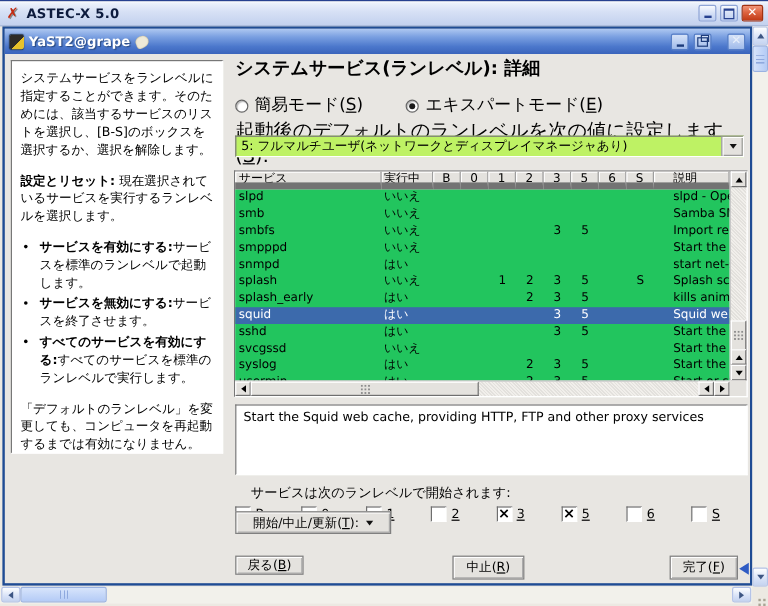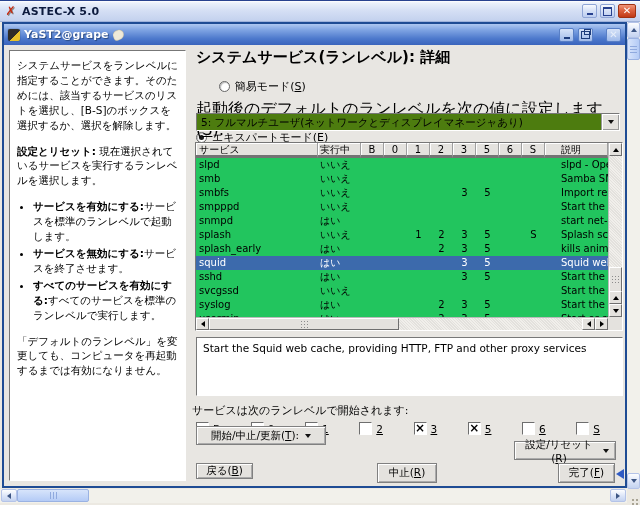--- a/index.html
+++ b/index.html
@@ -58,47 +58,47 @@
   .y-btn{width:15px;height:14px;border:1px solid #587FC6;border-radius:2px;
     background:linear-gradient(180deg,#D7E3F8,#9FBAEA);display:flex;align-items:center;justify-content:center;
     box-sizing:border-box;}
   .y-btn.close{margin-left:9px;}
   .yg-min{width:6px;height:2px;background:#1D3C7C;margin-top:6px;}
   .yg-rest{position:relative;width:7px;height:6px;border:1px solid #1D3C7C;background:transparent;}
   .yg-rest::after{content:"";position:absolute;left:2px;top:-3px;width:5px;height:4px;border:1px solid #1D3C7C;}
   .yg-close{color:#E7EEFA;font-size:10px;font-weight:bold;line-height:10px;}
   .y-content{position:absolute;left:0;top:21px;right:0;bottom:0;}
   
-  .sidebar{position:absolute;left:5px;top:5px;width:177px;height:431px;background:#FFFFFF;
+  .sidebar{position:absolute;left:5px;top:5px;width:177px;height:328px;background:#FFFFFF;
     border:1px solid;border-color:#777 #FFF #FFF #777;box-sizing:border-box;
     padding:7px 7px;font-size:10.5px;line-height:1.42;overflow:hidden;}
   .sidebar p{margin:0 0 11px 0;}
   .sidebar ul{margin:0 0 11px 0;padding-left:16px;}
   .sidebar li{margin-bottom:2px;}
   .lead{font-weight:bold;}
   
   .main-title{position:absolute;left:192px;top:3px;font-size:15px;font-weight:bold;}
-  .radio-row{position:absolute;left:192px;top:34px;display:flex;gap:36px;font-size:11px;align-items:center;flex-direction:column;}
+  .radio-row{position:absolute;left:192px;top:34px;display:flex;gap:36px;font-size:14px;align-items:center;}
   .radio{display:flex;align-items:center;gap:5px;}
   .rb{width:11px;height:11px;border-radius:50%;background:#FFF;border:1px solid #666;
     box-shadow:inset 1px 1px 1px #BBB;position:relative;box-sizing:border-box;}
   .rb.on::after{content:"";position:absolute;left:2px;top:2px;width:5px;height:5px;border-radius:50%;background:#1A1A1A;}
   .combo-label{position:absolute;left:192px;top:54px;font-size:16px;}
-  .combo{position:absolute;left:192px;top:68px;width:424px;height:18px;background:#4d7c0f;
+  .combo{position:absolute;left:192px;top:68px;width:424px;height:18px;background:#bef264;
     border:1px solid;border-color:#777 #FFF #FFF #777;box-sizing:border-box;display:flex;align-items:stretch;}
   .combo-value{flex:1;font-size:10.5px;line-height:16px;padding-left:4px;white-space:nowrap;overflow:hidden;}
   .combo-btn{width:17px;background:#E4E2DE;border-left:1px solid #999;
     box-shadow:inset 1px 1px 0 #FFF,inset -1px -1px 0 #9A9A9A;
     display:flex;align-items:center;justify-content:center;}
   .combo-btn .tri{width:0;height:0;border-left:3.5px solid transparent;border-right:3.5px solid transparent;border-top:4px solid #111;}
   
   .table-frame{position:absolute;left:191px;top:97px;width:428px;height:189px;
     border:1px solid;border-color:#777 #FFF #FFF #777;background:#FFF;box-sizing:border-box;}
   .thead{position:absolute;left:0;top:0;right:14px;height:15px;display:flex;background:#E4E2DE;}
-  .hcell{box-sizing:border-box;border-right:1px solid #9E9E9E;border-bottom:3px solid #737373;
+  .hcell{box-sizing:border-box;border-right:1px solid #9E9E9E;border-bottom:6px solid #737373;
     box-shadow:inset 1px 1px 0 #FFF;font-size:10px;line-height:14px;padding-left:3px;
     white-space:nowrap;overflow:hidden;}
   .hcell.c-lvl{text-align:center;padding-left:0;}
   .tbody{position:absolute;left:0;top:15px;right:14px;bottom:13px;overflow:hidden;background:#22c55e;}
   .trow{display:flex;height:14px;}
   .tcell{box-sizing:border-box;font-size:10px;line-height:14px;white-space:nowrap;overflow:hidden;}
   .c-service{width:122px;padding-left:3px;}
   .c-running{width:43px;padding-left:2px;}
   .c-lvl{width:23px;text-align:center;}
   .c-desc{flex:1;padding-left:16px;}
@@ -115,21 +115,21 @@
   .qa.left{border-top:3px solid transparent;border-bottom:3px solid transparent;border-right:4px solid #000;}
   .qa.right{border-top:3px solid transparent;border-bottom:3px solid transparent;border-left:4px solid #000;}
   .qsb-thumb{position:absolute;background:#E4E2DE;border:1px solid;border-color:#FFF #6F6F6F #6F6F6F #FFF;
     box-sizing:border-box;display:flex;align-items:center;justify-content:center;}
   .qdots{width:9px;height:9px;background-image:radial-gradient(circle,#8C8C8C 0.8px,transparent 0.9px);background-size:3px 3px;}
   .sbcorner{position:absolute;right:0;bottom:0;width:14px;height:13px;background:#E4E2DE;}
   
   .desc-box{position:absolute;left:192px;top:292px;width:427px;height:59px;background:#FFF;
     border:1px solid;border-color:#777 #FFF #FFF #777;box-sizing:border-box;
     font-size:10.5px;padding:4px 6px;}
-  .rl-label{position:absolute;left:188px;top:358px;font-size:11px;text-align:right;}
+  .rl-label{position:absolute;left:205px;top:358px;font-size:11px;text-align:right;}
   .cb-row{position:absolute;left:192px;top:375px;width:424px;height:17px;display:flex;
     justify-content:space-between;padding-right:20px;box-sizing:border-box;}
   .cb-item{display:flex;align-items:center;gap:4px;}
   .cb-box{width:13px;height:13px;background:#FFF;border:1px solid;border-color:#6E6E6E #FFF #FFF #6E6E6E;
     box-sizing:border-box;font-size:12px;font-weight:bold;line-height:10px;text-align:center;color:#000;}
   .cb-label{font-size:10.5px;text-decoration:underline;}
   
   .btn{background:#E4E2DE;border:1px solid #808080;
     box-shadow:inset 1px 1px 0 #FFFFFF,inset -1px -1px 0 #ABABAB;
     font-size:10.5px;font-family:"DejaVu Sans",sans-serif;
@@ -459,24 +459,20 @@
           <label class="cb-item">
             <span class="cb-box"></span>
             <span class="cb-label">S</span>
           </label>
         </div>
 
       <button class="btn btn-startstop">
         <span class="mnemonic">開始/中止/更新(<u>T</u>):</span>
         <span class="menu-arrow"></span>
       </button>
-      <button class="btn btn-setreset">
-        <span class="mnemonic">設定/リセット(<u>R</u>)</span>
-        <span class="menu-arrow"></span>
-      </button>
 
       <button class="btn btn-back">
           <span class="mnemonic">戻る(<u>B</u>)</span>
         </button>
       <button class="btn btn-abort">
           <span class="mnemonic">中止(<u>R</u>)</span>
         </button>
       <button class="btn btn-finish">
           <span class="mnemonic">完了(<u>F</u>)</span>
         </button>

